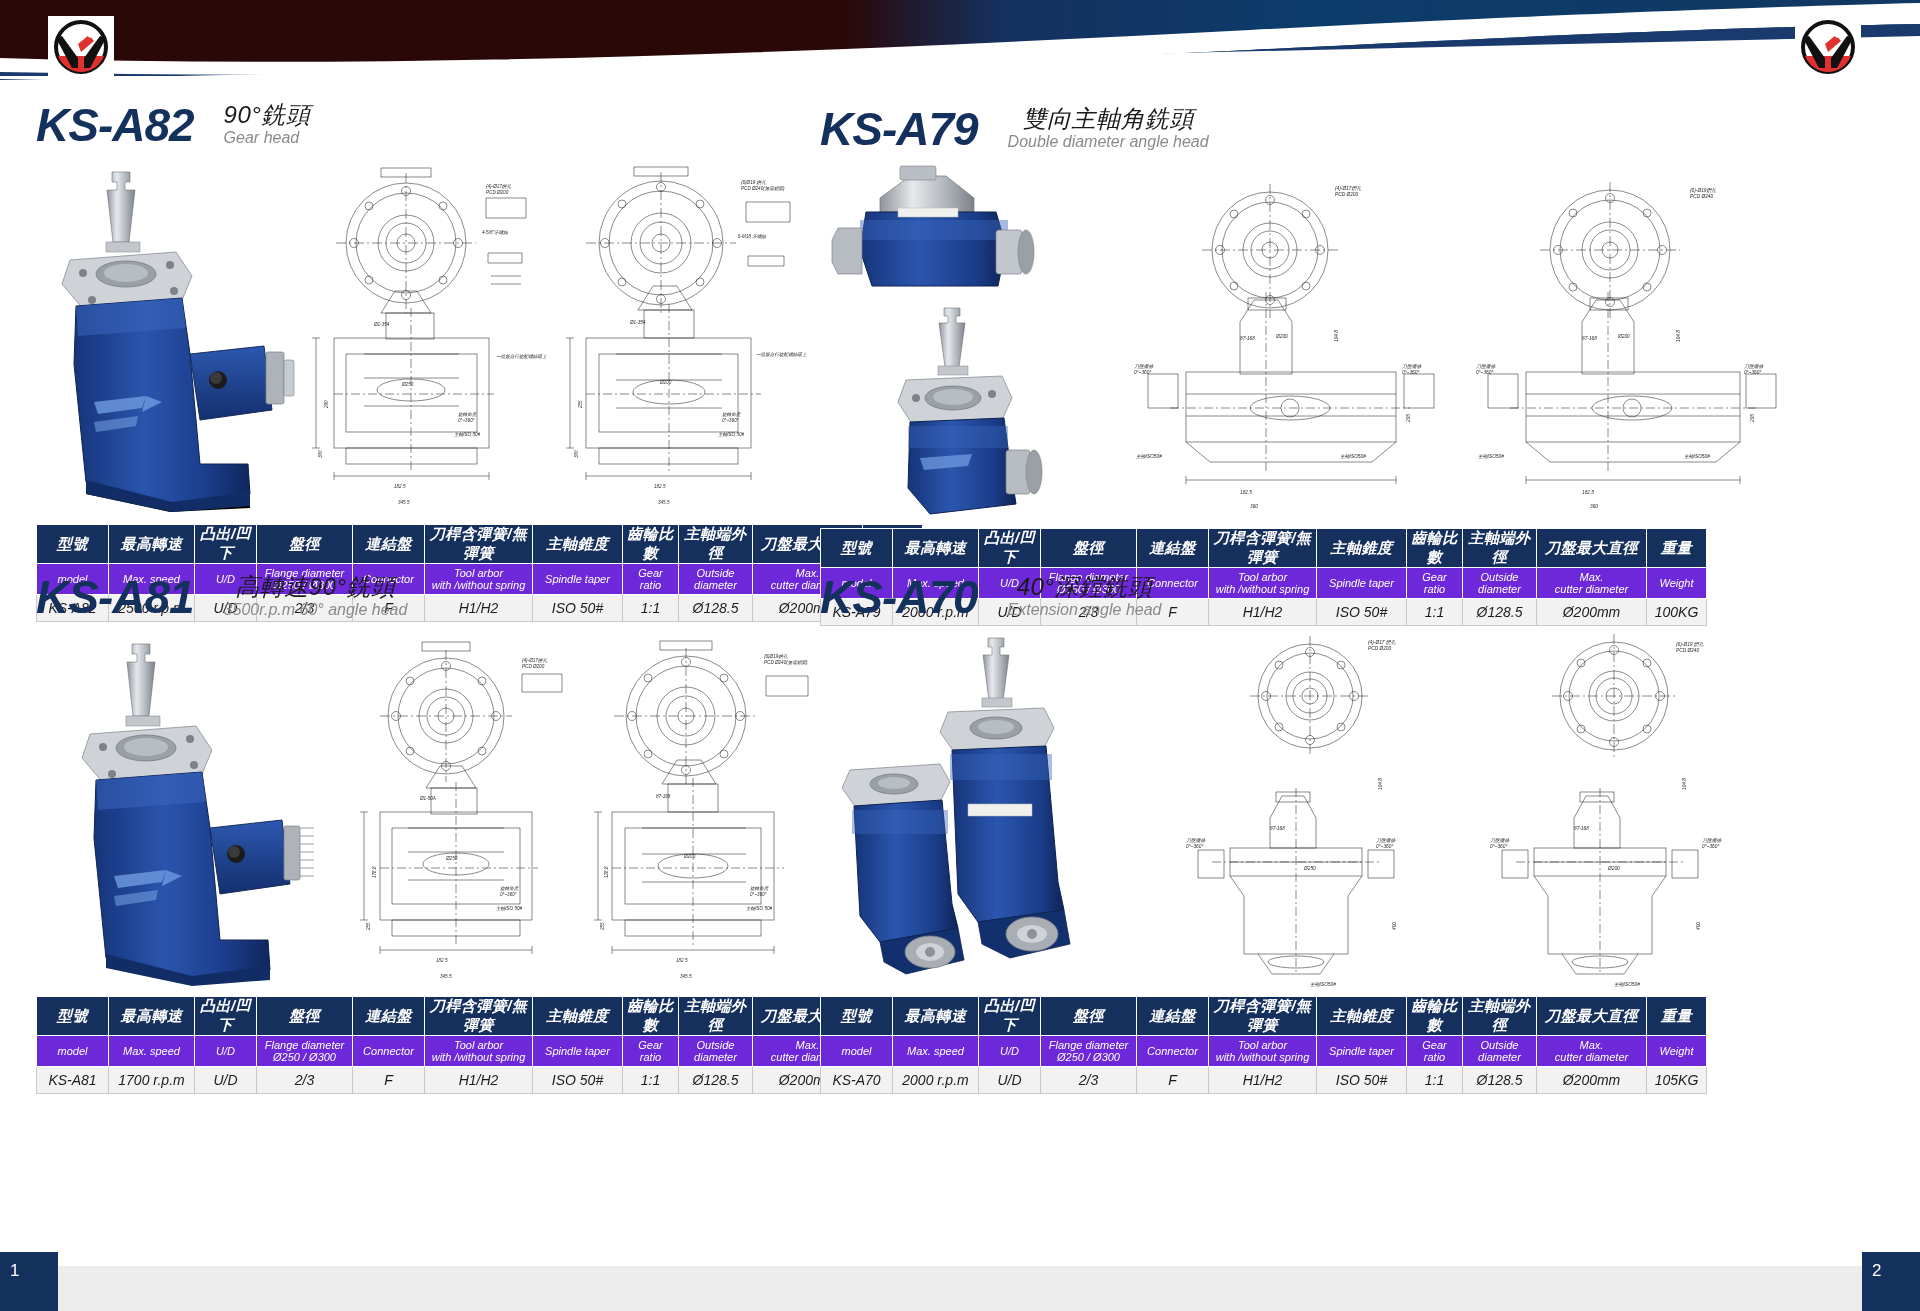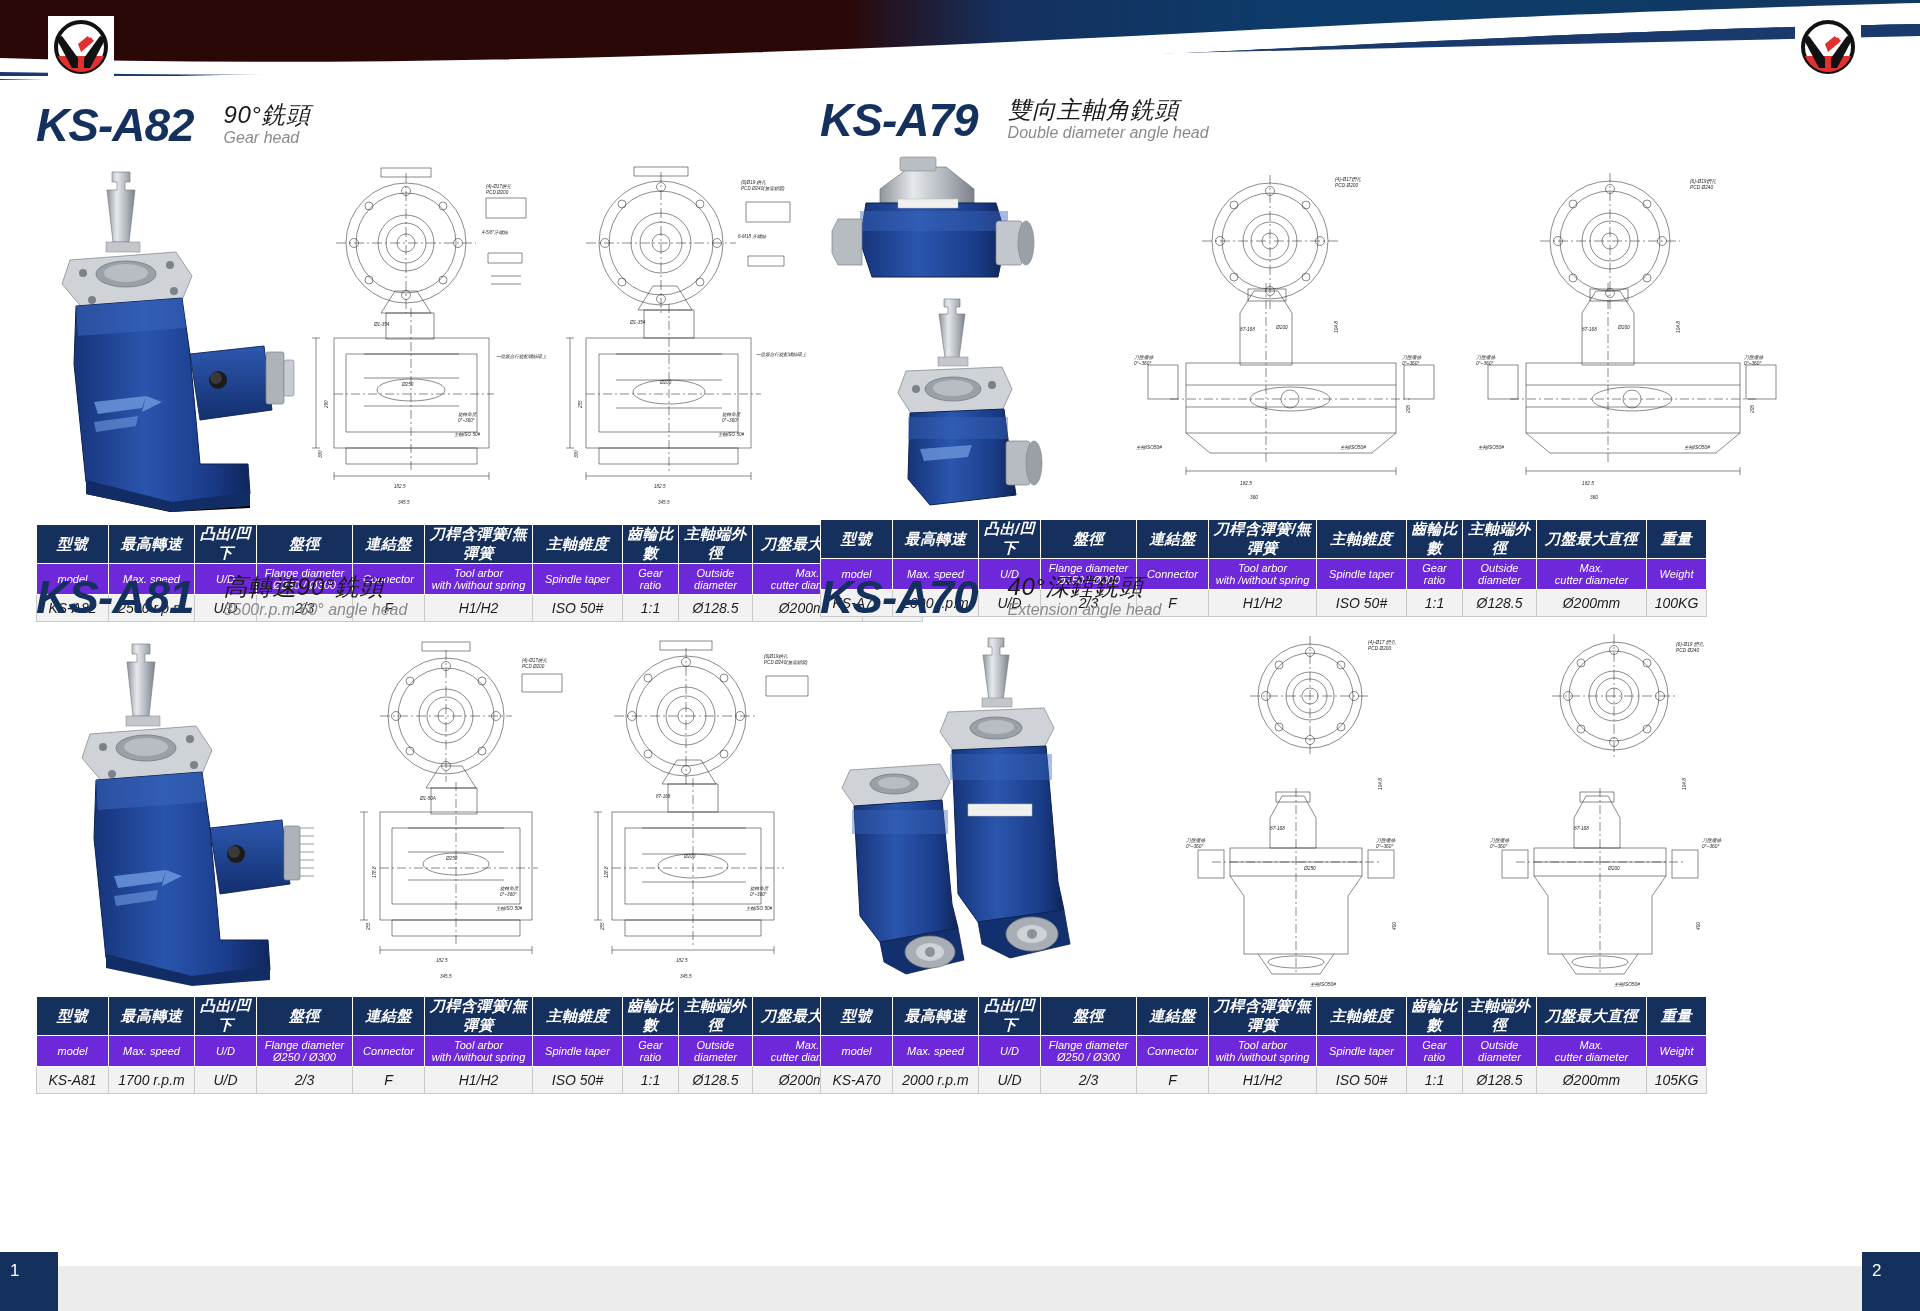--- a/index.html
+++ b/index.html
@@ -18,31 +18,31 @@
   .hdr-bottomline{position:absolute;left:0;top:76px;width:1920px;height:3px;background:#ffffff;}
 
   .logo-box{position:absolute;width:66px;height:62px;background:#ffffff;}
   .logo-left{left:48px;top:16px;}
   .logo-right{left:1795px;top:16px;}
   .logo-svg{display:block;width:66px;height:62px;}
 
   
   .panel{position:absolute;font-style:italic;}
   .panel-tl{left:36px;top:88px;width:830px;}
-  .panel-tr{left:820px;top:83px;width:1070px;}
+  .panel-tr{left:820px;top:92px;width:1070px;}
   .panel-bl{left:36px;top:560px;width:830px;}
   .panel-br{left:820px;top:560px;width:1070px;}
 
   .title-row{display:flex;align-items:flex-end;gap:30px;height:60px;}
   .model-code{
     font-size:46px;font-weight:bold;color:#14305c;letter-spacing:-1px;
     line-height:46px;white-space:nowrap;
   }
   .title-text{padding-bottom:1px;}
-  .title-cn{font-size:24px;color:#1a1a1a;line-height:27px;letter-spacing:0.5px;white-space:nowrap;}
+  .title-cn{font-size:24px;color:#1a1a1a;line-height:27px;letter-spacing:0.5px;white-space:nowrap;text-align:center;}
   .title-en{font-size:16px;color:#8a8a8a;line-height:19px;white-space:nowrap;}
 
   
   .figwrap{position:relative;margin-top:6px;}
   .photo{position:absolute;}
   .dwg{position:absolute;}
   .dwg svg{display:block;}
 
   
   table.spec{

